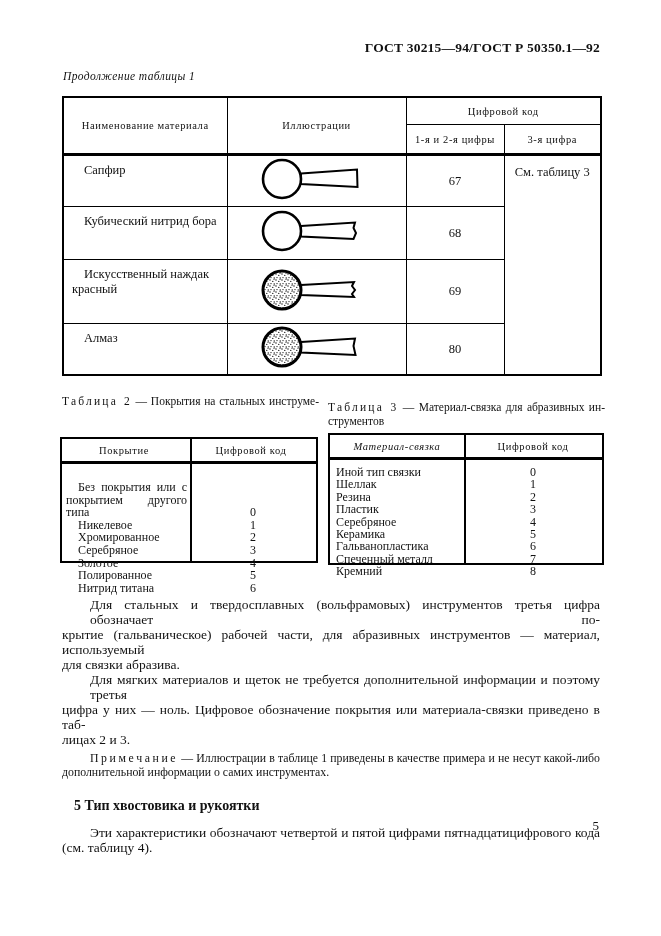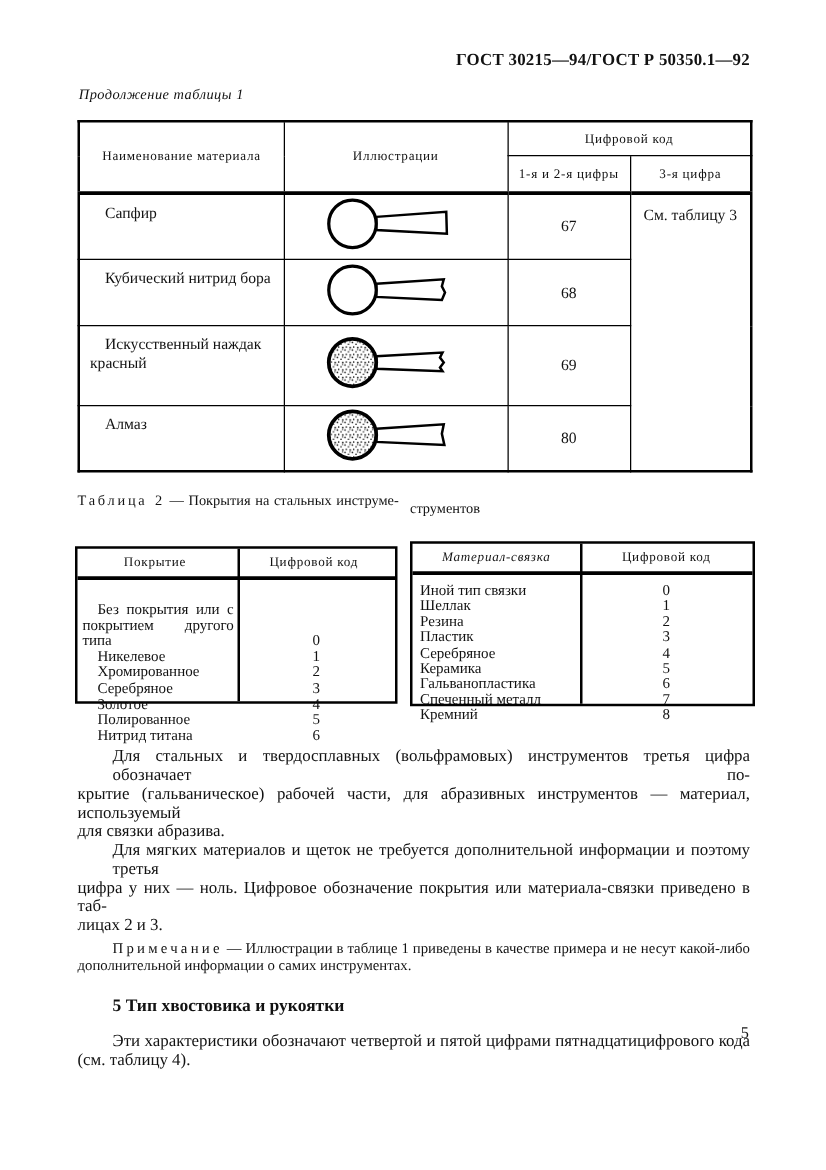--- a/index.html
+++ b/index.html
@@ -44,21 +44,21 @@
   .t3 .vdiv{left:134px;}
   .t3 .hdr .c1{width:134px;font-style:italic;}
   .t3 .hdr .c2{flex:1;}
   .t3 .tb{padding:6px 0 0 0;line-height:12.4px;}
   .t3 .lab{width:134px;padding:0 3px 0 6px;}
   
   .bodytext{position:absolute;top:597px;left:62px;width:538px;font-size:13.5px;line-height:15px;}
   .bodytext .ind{padding-left:28px;}
   .note{margin-top:5px;font-size:11.8px;line-height:13.5px;}
   .note .nlabel{letter-spacing:2.6px;}
-  .sec-heading{margin-top:19px;margin-left:28px;font-weight:bold;font-size:14px;}
+  .sec-heading{margin-top:19px;margin-left:12px;font-weight:bold;font-size:14px;}
   .para3{margin-top:12px;}
   .pagenum{position:absolute;top:818px;right:62px;font-size:13px;}
 </style>
 </head>
 <body>
 
 <div class="page">
 
   <div class="gost-header">ГОСТ 30215—94/ГОСТ Р 50350.1—92</div>
   <div class="continuation">Продолжение таблицы 1</div>
@@ -180,20 +180,21 @@
           <div class="cod">5</div>
         </div>
       <div class="trow">
           <div class="lab">Нитрид титана</div>
           <div class="cod">6</div>
         </div>
     </div>
   </div>
 
   <div class="cap" style="top:400px;left:328px;width:277px;">
+    <div class="just"><span class="lbl-sp">Таблица 3</span><span> — Материал-связка для абразивных ин-</span></div>
     <div>струментов</div>
   </div>
 
   <div class="smalltable t3">
     <div class="vdiv"></div>
     <div class="hdr">
       <div class="c1">Материал-связка</div>
       <div class="c2">Цифровой код</div>
     </div>
     <div class="tb">

